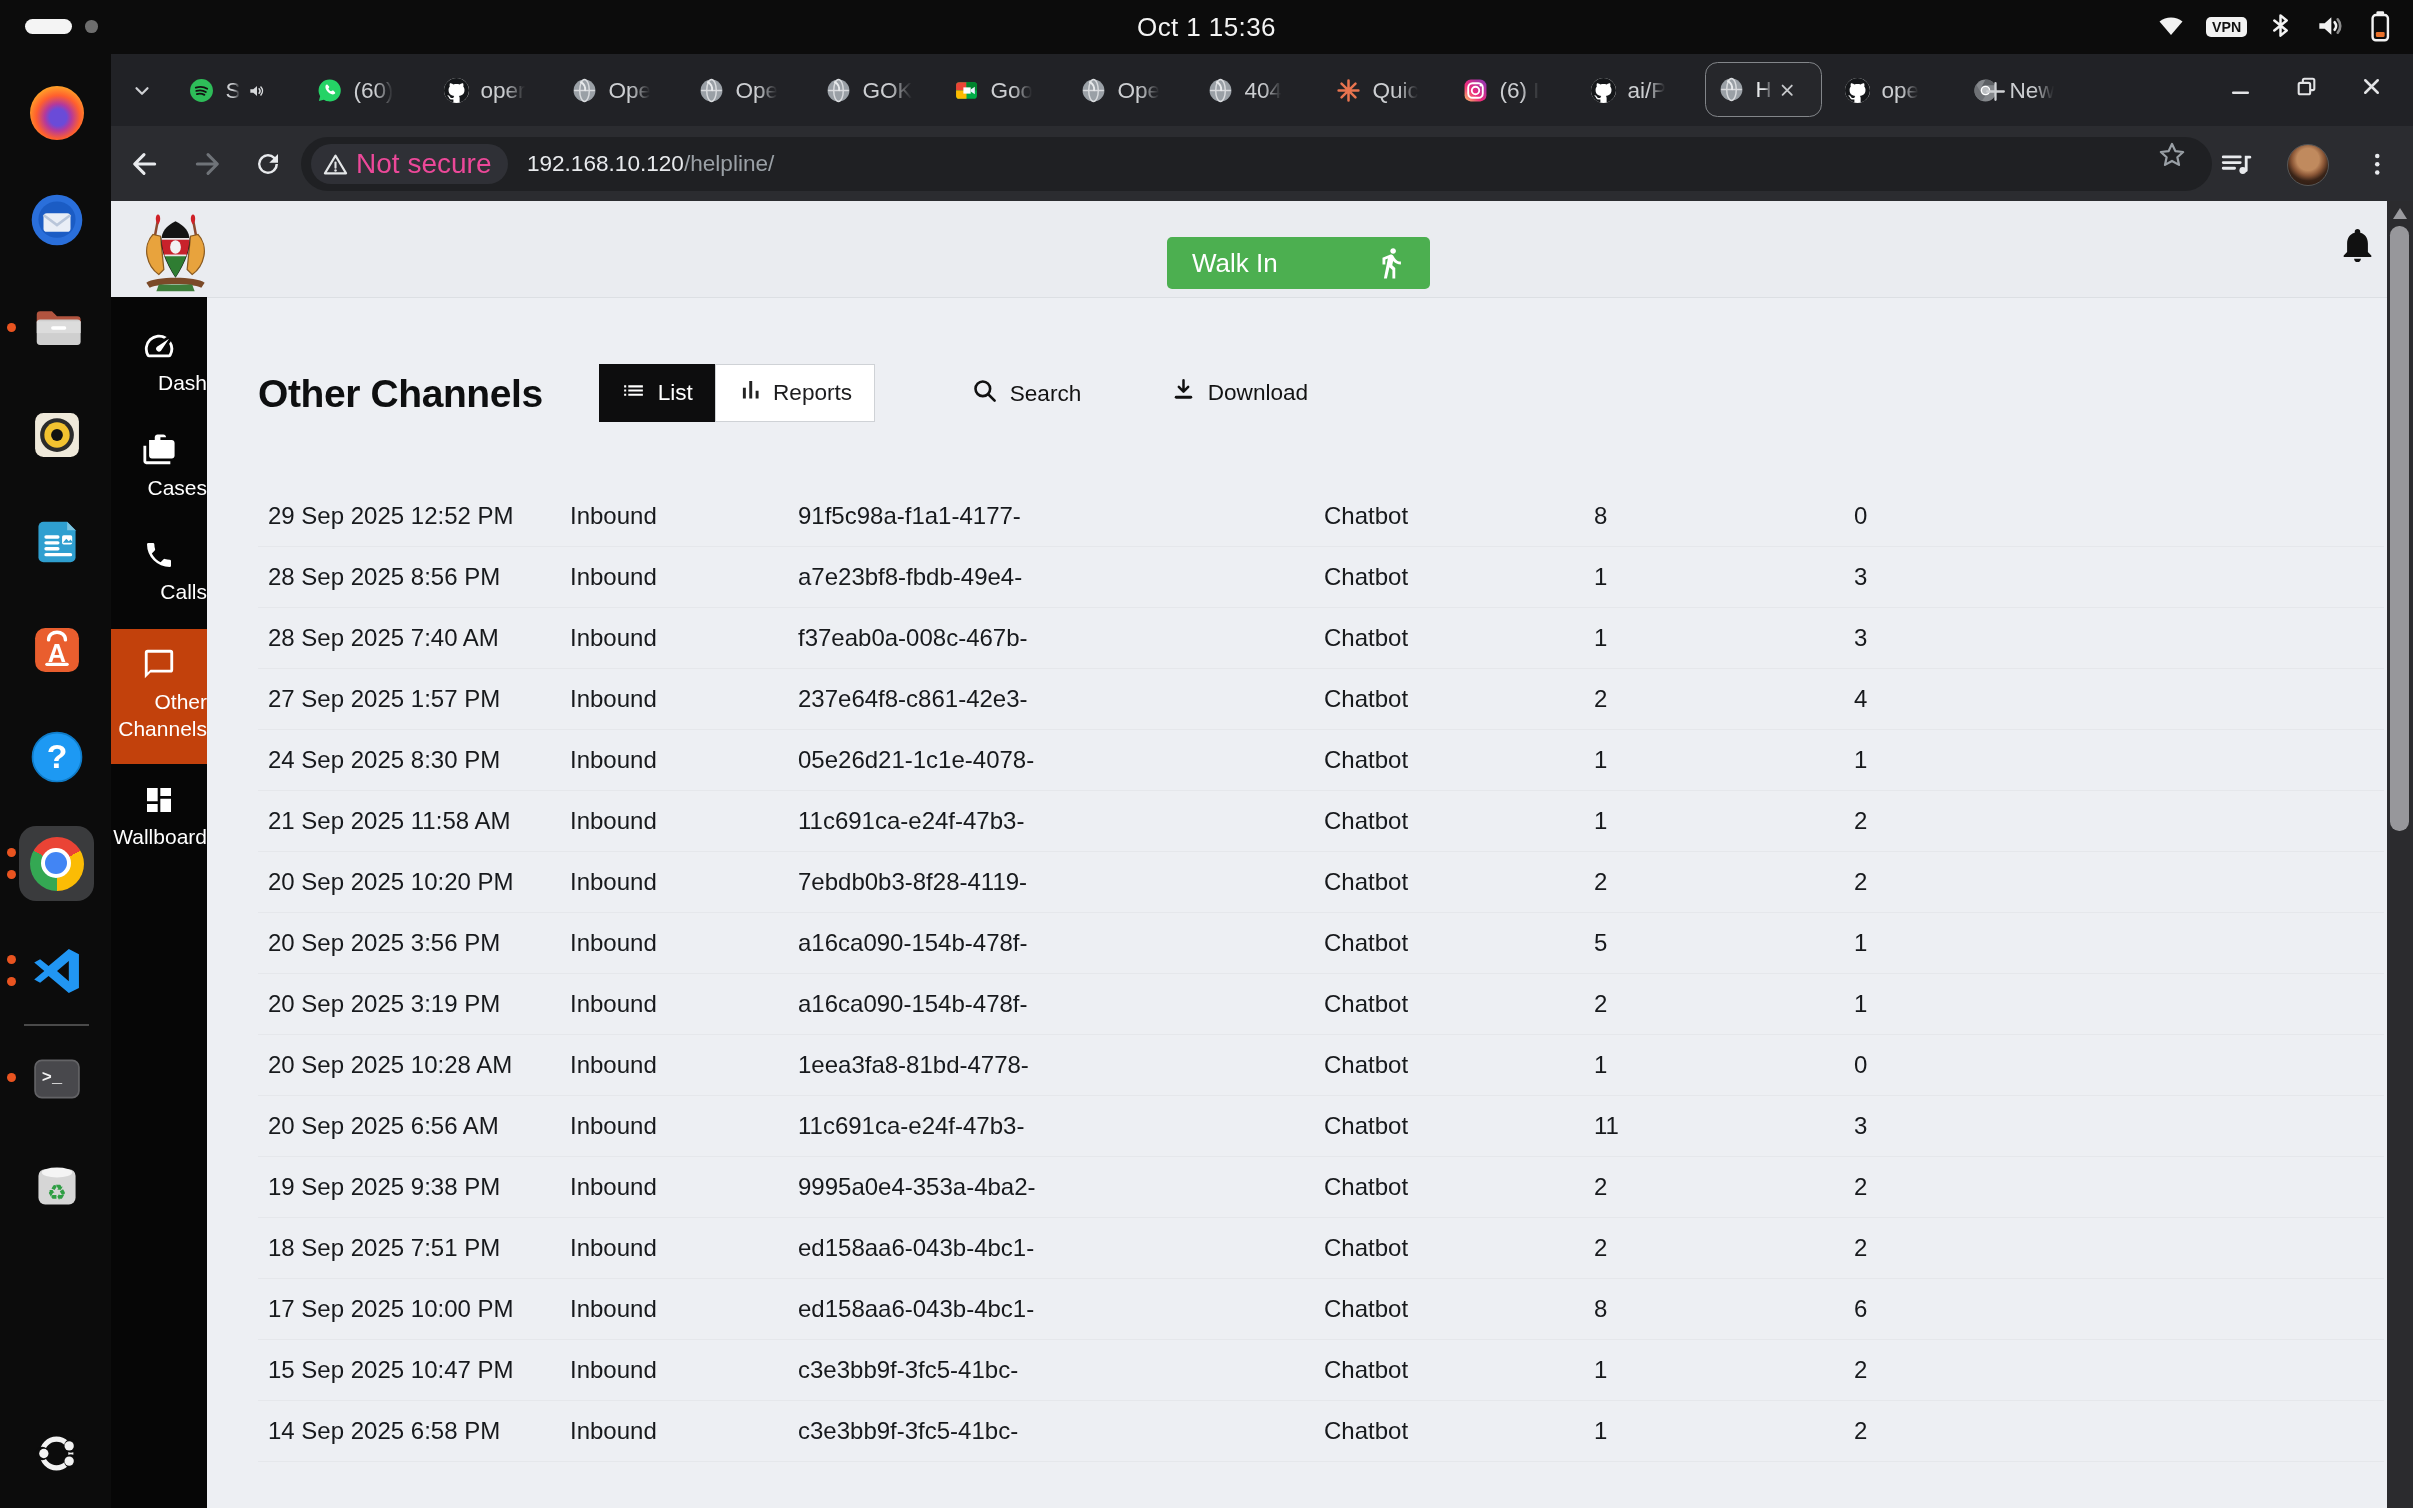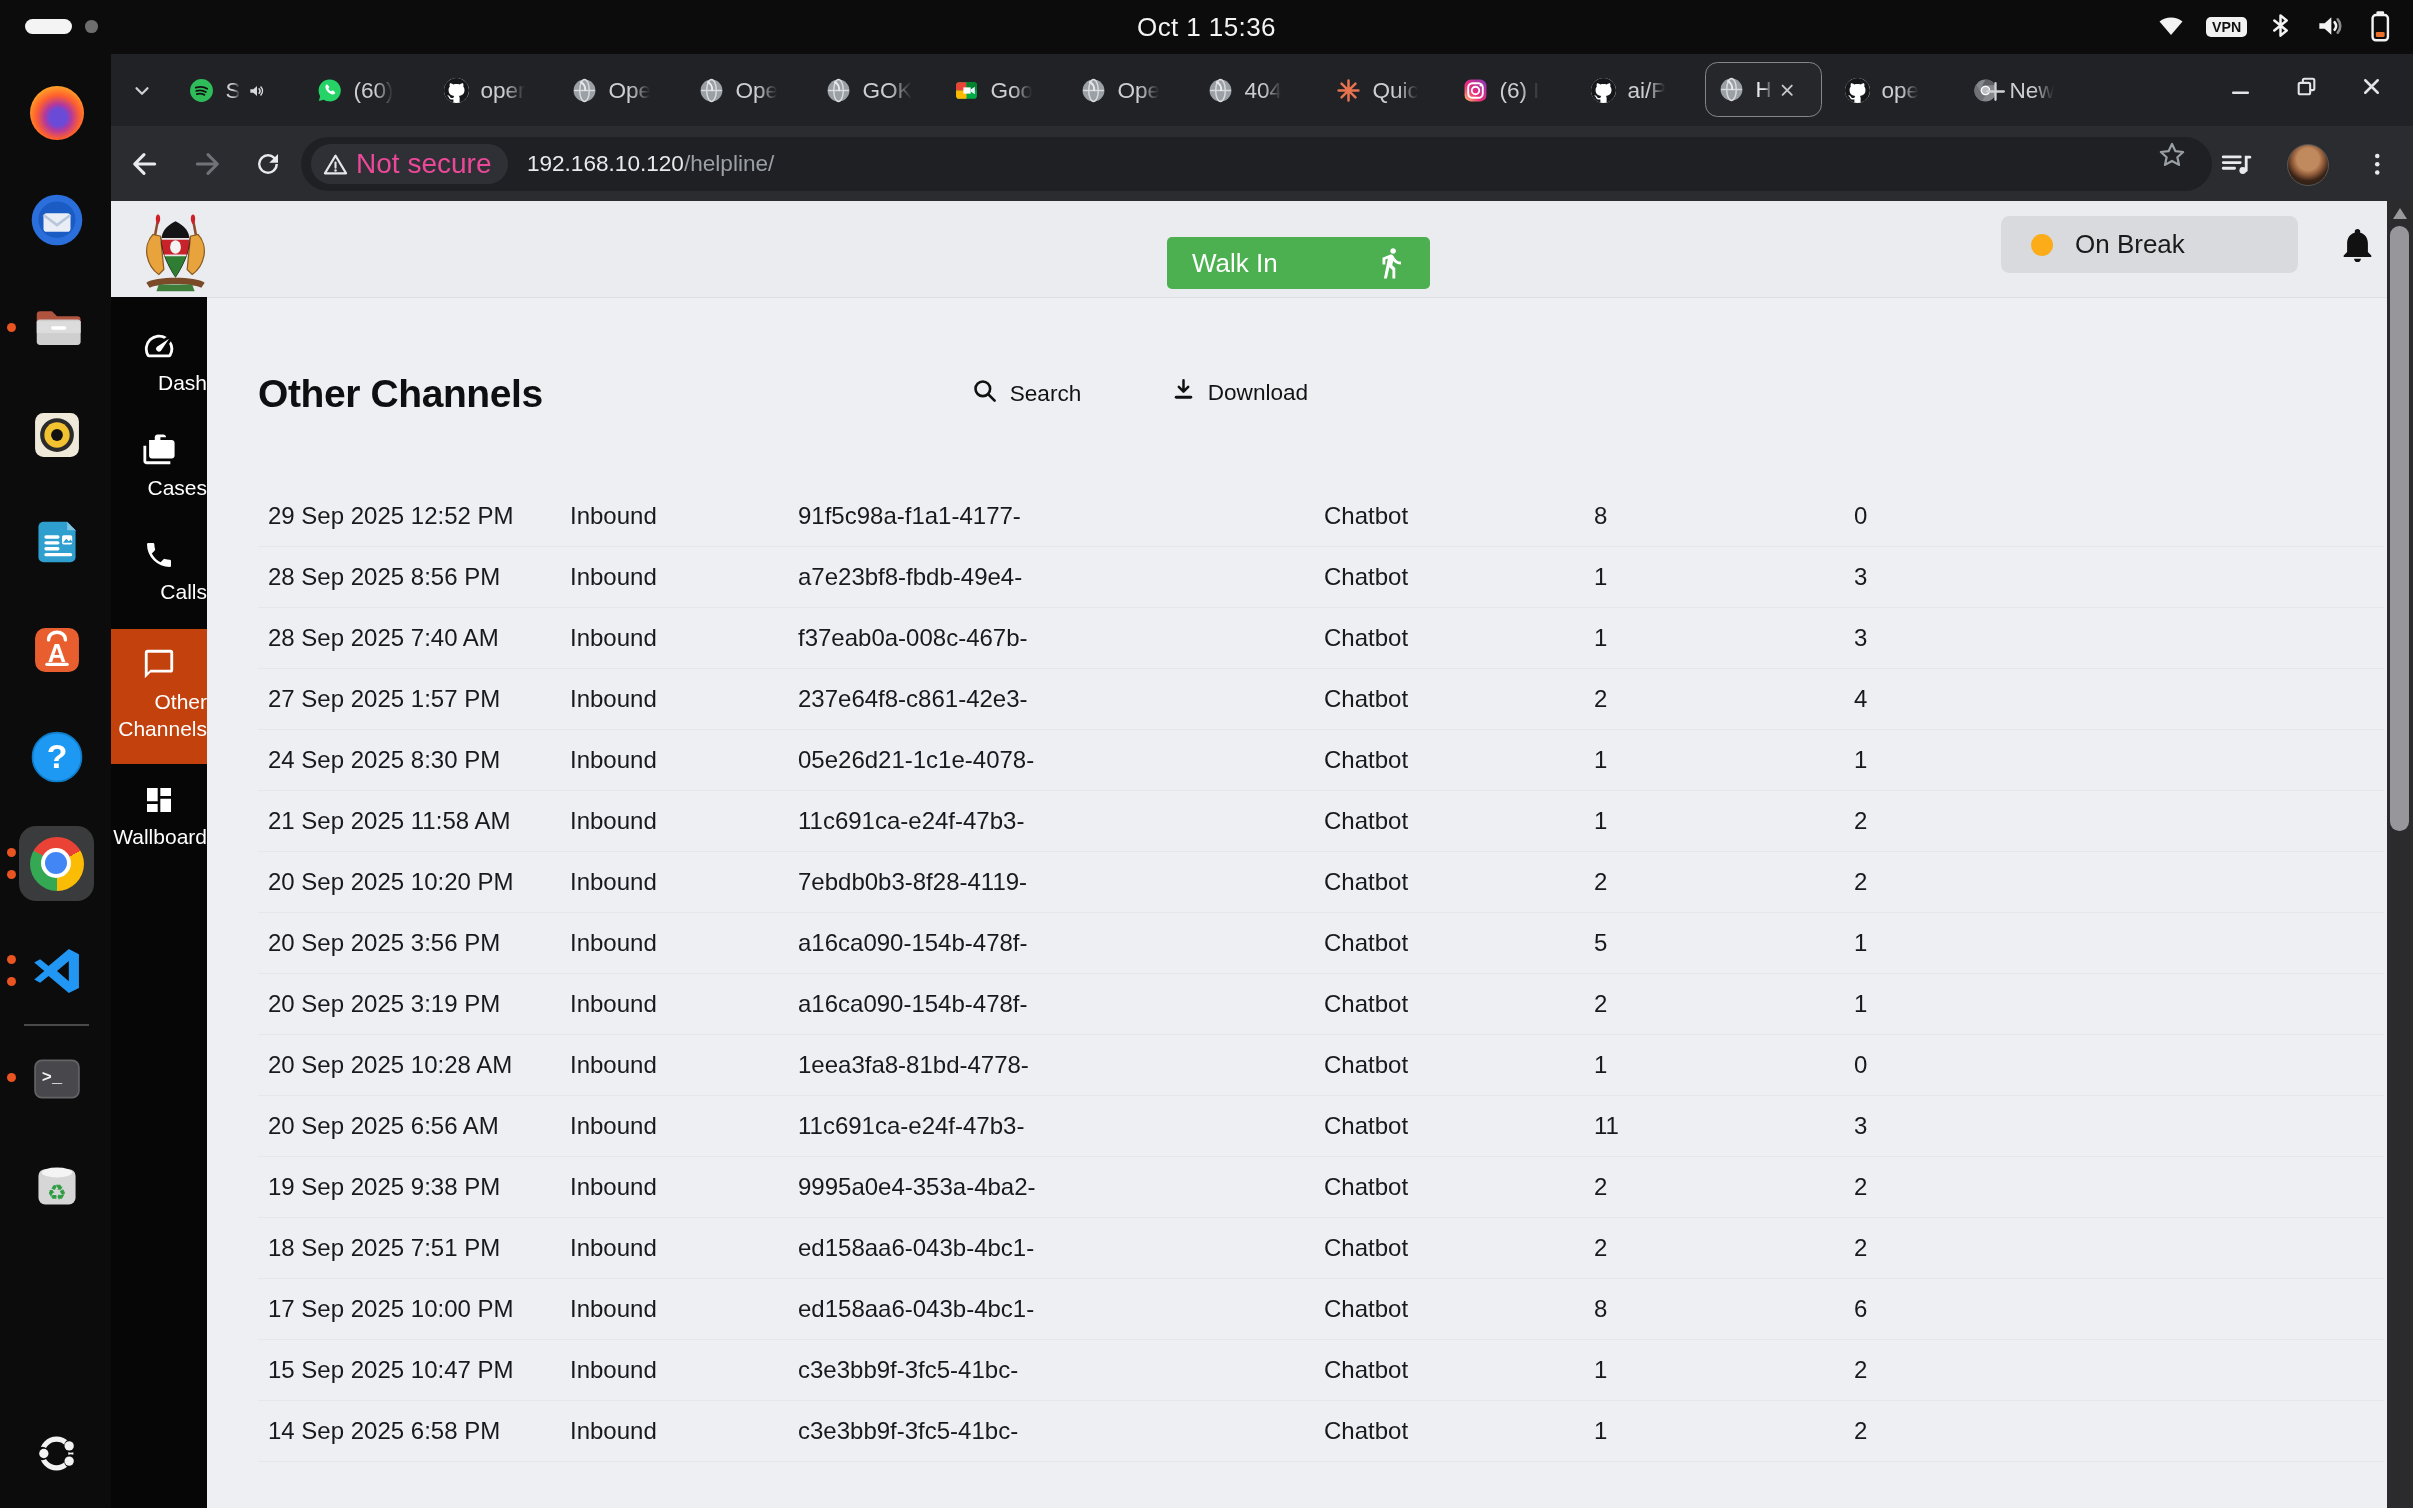--- a/index.html
+++ b/index.html
@@ -513,24 +513,20 @@
             <path d="M22 96h46l-3-8H25z" fill="#3e7d3a"></path>
           </svg>
         </span>
         <div class="walkin" style="background: rgb(76, 175, 80);">
           <span>Walk In</span>
           <span class="wicon">
             <svg width="34" height="34" viewBox="0 0 24 24">
                 <path d="M13.5 5.5c1.1 0 2-.9 2-2s-.9-2-2-2-2 .9-2 2 .9 2 2 2zM9.8 8.9L7 23h2.1l1.8-8 2.1 2v6h2v-7.5l-2.1-2 .6-3C14.8 12 16.8 13 19 13v-2c-1.9 0-3.5-1-4.3-2.4l-1-1.6c-.4-.6-1-1-1.7-1-.3 0-.5.1-.8.1L6 8.3V13h2V9.6l1.8-.7" fill="#fff"></path>
               </svg>
           </span>
-        </div>
-        <div class="onbreak">
-          <span class="ob-dot" id="status-dot" style="background: rgb(251, 172, 24);"></span>
-          <span>On Break</span>
         </div>
         <span class="bell">
           <svg width="39" height="39" viewBox="0 0 24 24">
               <path d="M12 22.2c1.2 0 2.1-.9 2.1-2.1H9.9c0 1.2.9 2.1 2.1 2.1zm6.4-6.2v-5.2c0-3.2-1.7-5.9-4.7-6.6v-.7c0-.9-.7-1.6-1.7-1.6s-1.7.7-1.7 1.6v.7c-3 .7-4.7 3.4-4.7 6.6V16l-2.1 2.1v1h17v-1z" fill="#111"></path>
             </svg>
         </span>
       </div>
 
       <nav class="sidenav" id="sidenav">
           <div class="side-item" style="top: 13.4px; height: 84px; padding-top: 18.4px; box-sizing: border-box;"><span><svg width="34" height="34" viewBox="0 0 24 24">
@@ -556,20 +552,38 @@
             </div></div>
           <div class="side-item" style="top: 469px; height: 84px; padding-top: 18.4px; box-sizing: border-box;"><span><svg width="32" height="32" viewBox="0 0 24 24">
                 <path d="M3 13h8V3H3zm0 8h8v-6H3zm10 0h8V11h-8zm0-18v6h8V3z" fill="#fff"></path>
               </svg></span><div class="slabel">
               <div>Wallboard</div>
             </div></div>
         </nav>
 
       <main class="main">
         <div class="page-title">Other Channels</div>
+        <div class="toggle">
+          <div class="tg tg-list">
+            <span>
+              <svg width="25" height="25" viewBox="0 0 24 24">
+                  <path d="M3 13h2v-2H3zm0 4h2v-2H3zm0-8h2V7H3zm4 4h14v-2H7zm0 4h14v-2H7zM7 7v2h14V7z" fill="#fff"></path>
+                </svg>
+            </span>
+            <span>List</span>
+          </div>
+          <div class="tg tg-reports">
+            <span>
+              <svg width="23.5" height="23.5" viewBox="0 0 24 24">
+                  <path d="M5 10h3v11H5zm6.5-7h3v18h-3zM18 13h3v8h-3z" fill="#232323"></path>
+                </svg>
+            </span>
+            <span>Reports</span>
+          </div>
+        </div>
         <div class="hbtn" style="left:764px">
           <span>
             <svg width="27" height="27" viewBox="0 0 24 24">
                 <circle cx="10.5" cy="10.5" r="6.5" fill="none" stroke="#111" stroke-width="2.3"></circle>
                 <path d="M15.3 15.3L21 21" stroke="#111" stroke-width="2.3" stroke-linecap="round"></path>
               </svg>
           </span>
           <span>Search</span>
         </div>
         <div class="hbtn" style="left:964px">

